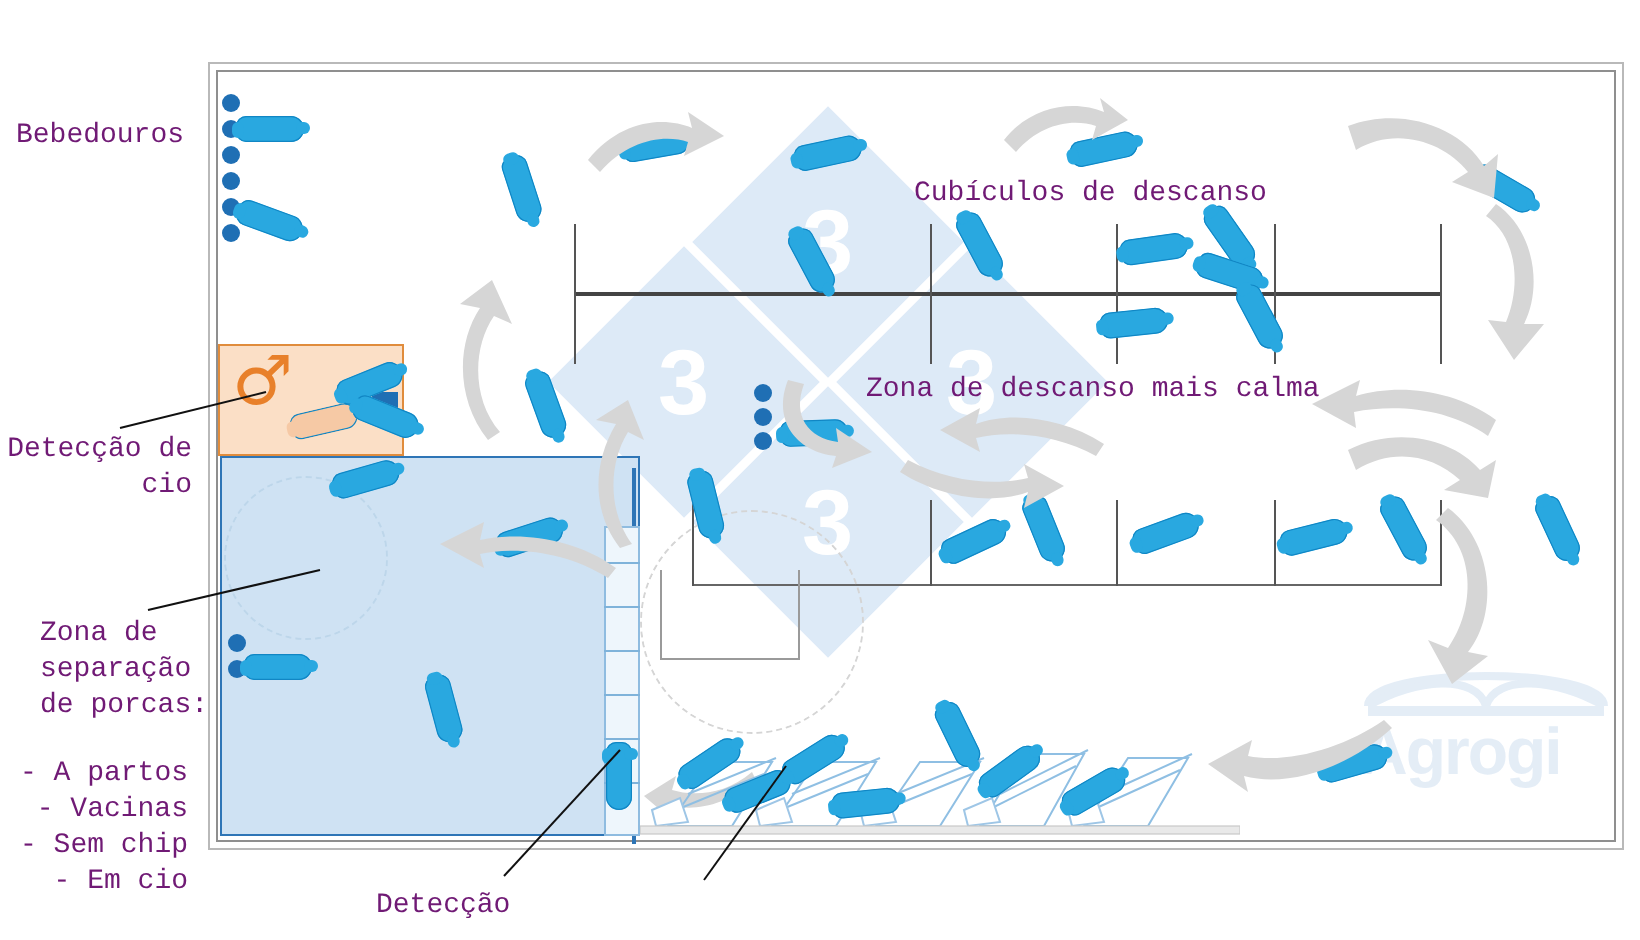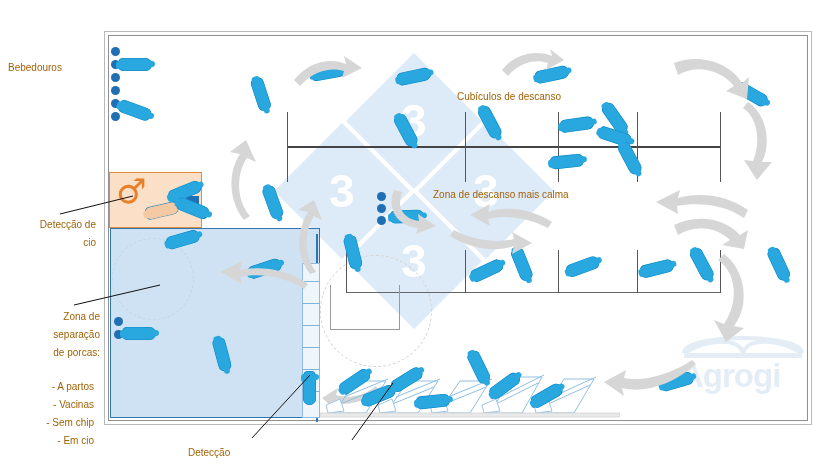--- a/index.html
+++ b/index.html
@@ -1,23 +1,23 @@
 <!DOCTYPE html>
 <html><head>
 <meta charset="utf-8">
 <style>
   html,body{margin:0;padding:0;background:#ffffff;}
   body{width:820px;height:470px;position:relative;overflow:hidden;
        font-family:"Liberation Sans",sans-serif;color:#1a1a1a;}
   .stage{position:absolute;left:0;top:0;width:820px;height:470px;}
 
   
-  .lbl{position:absolute;font-size:10px;line-height:18px;color:#a16207;white-space:pre;}
+  .lbl{position:absolute;font-size:14px;line-height:18px;color:#701a75;white-space:pre;font-family:Liberation Mono, monospace;}
   .lbl.r{text-align:right;}
-  .lbl.c{text-align:right;}
+  .lbl.c{text-align:left;padding-left:20px;}
 
   
   .barn-outer{position:absolute;left:104px;top:31px;width:708px;height:394px;
     border:1px solid #b9b9b9;background:#fff;box-sizing:border-box;}
   .barn-inner{position:absolute;left:108px;top:35px;width:700px;height:386px;
     border:1px solid #8f8f8f;background:#fff;box-sizing:border-box;}
 
   
   .wm-layer{position:absolute;left:108px;top:35px;width:700px;height:386px;overflow:hidden;}
   .wm333{position:absolute;width:96px;height:96px;background:#ddeaf7;

